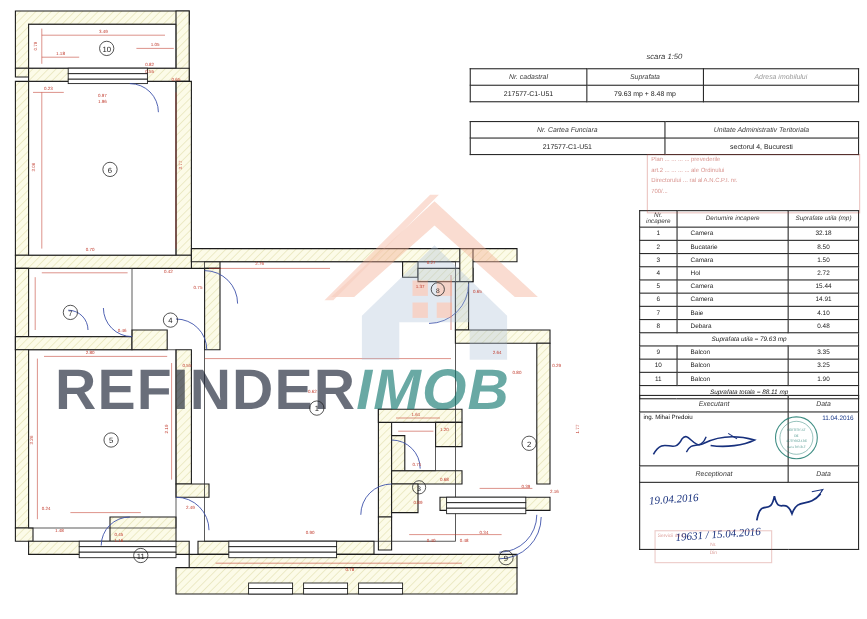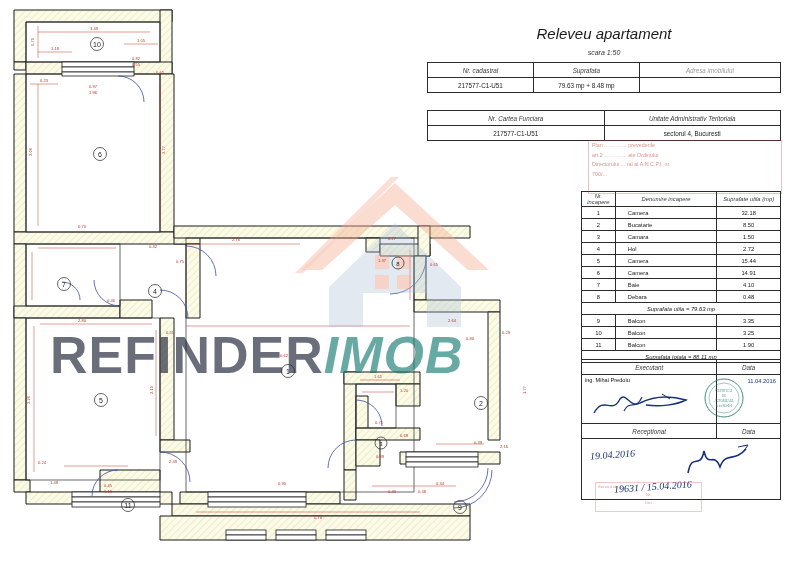--- a/index.html
+++ b/index.html
@@ -295,21 +295,20 @@
       </g>
       <path d="M8,98 L104,2 L112,2 L16,98 Z" fill="#f2a98f" opacity="0.7"></path>
     </svg>
     <div class="wm-text">
       <span class="wm-a">REFINDER</span><span class="wm-b">IMOB</span>
     </div>
   </div>
 
   <div id="doc">
 
-    <div class="title">Releveu apartament</div>
     <div class="scale">scara 1:50</div>
 
     <table class="tb" id="t-cad">
       <tbody>
           <tr>
         <td class="hdr" style="width:30%">Nr. cadastral</td>
         <td class="hdr" style="width:30%">Suprafata</td>
         <td class="hdr" style="width:40%;color:#9a9a9a">Adresa imobilului</td>
       </tr>
       <tr>

